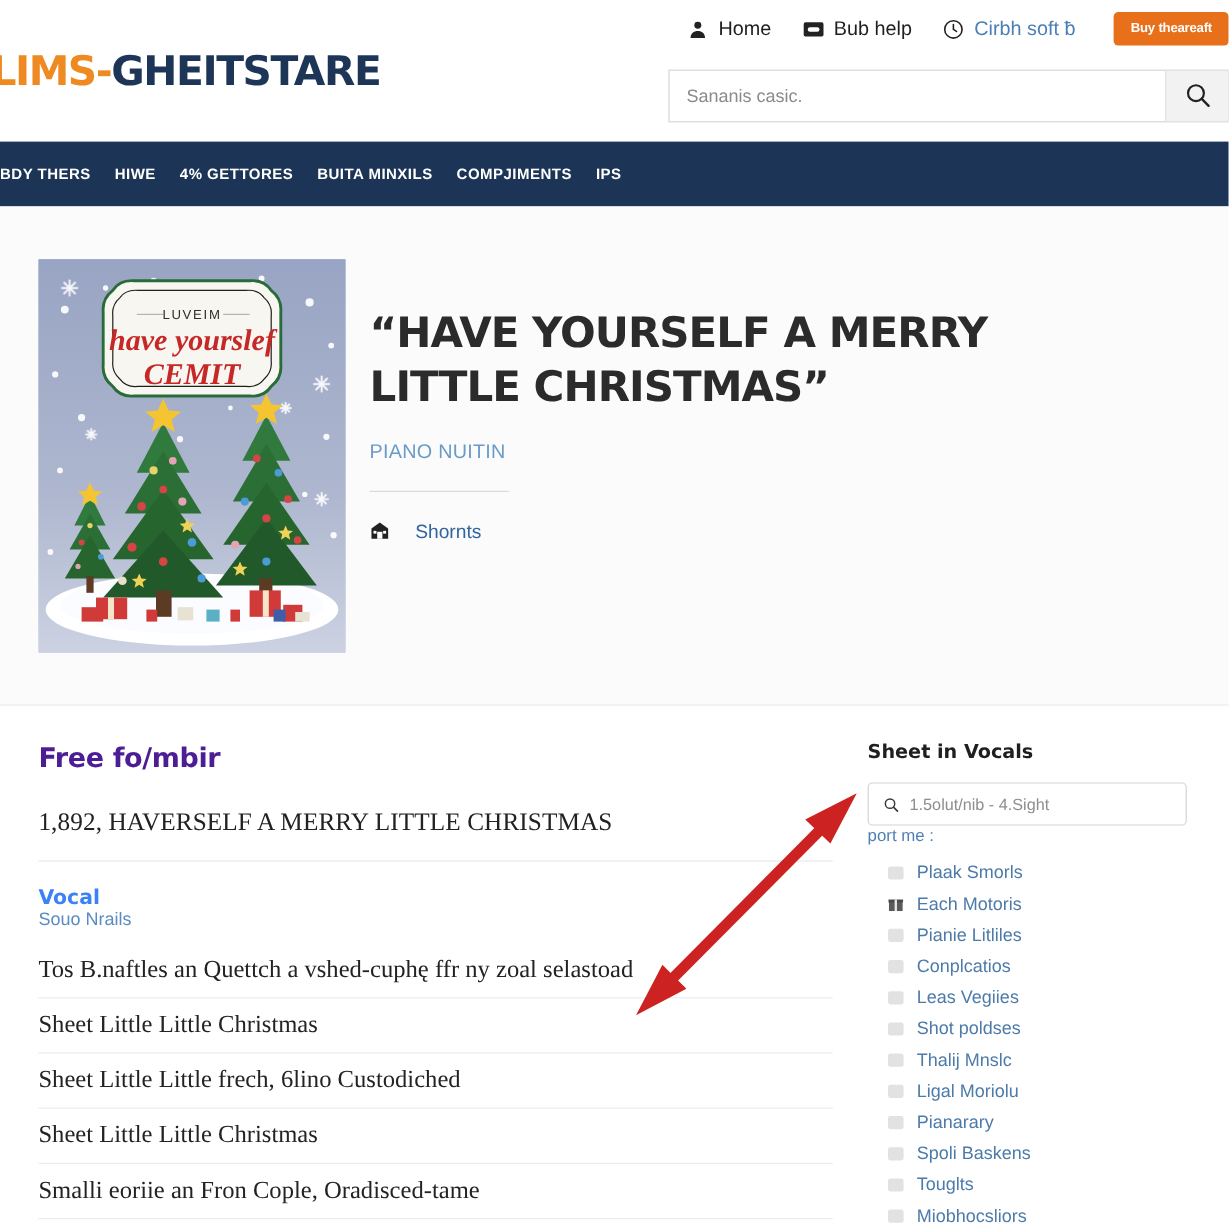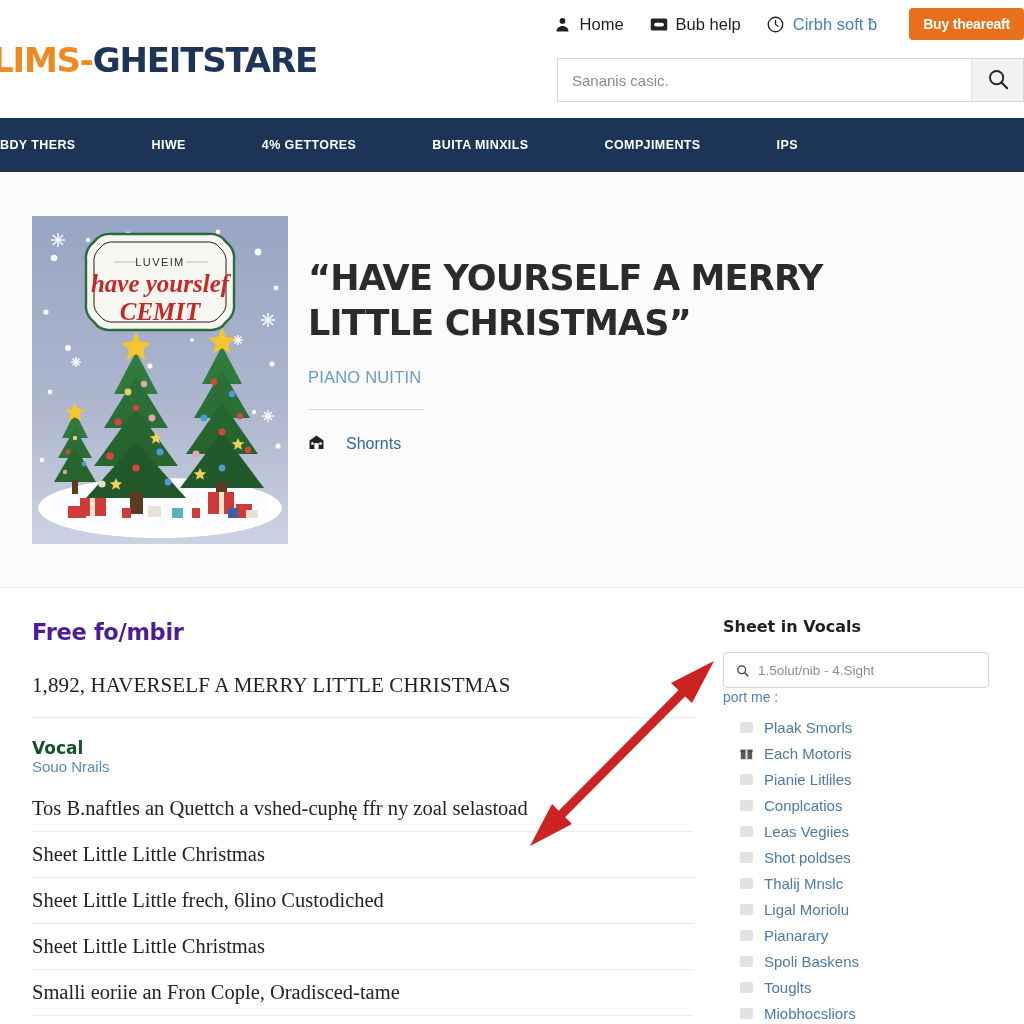--- a/index.html
+++ b/index.html
@@ -23,21 +23,21 @@
     display: flex; align-items: center; gap: 8px;
     font-size: 16.5px; color: #1f1f1f; white-space: nowrap;
   }
   .util-item .ut-label { color:#1f1f1f; }
   .util-item.linkish .ut-label { color: #4a7fb5; }
   .util-ic { display: inline-flex; align-items: center; justify-content:center; width:18px; height:18px; flex:none; }
   .util-ic svg { display:block; }
 
   .buy-btn {
     background: #e8701a; color: #ffffff;
-    font-size: 14px; font-weight: bold;
+    font-size: 11px; font-weight: bold;
     padding: 8px 14px; border-radius: 4px;
     border: none; white-space: nowrap; letter-spacing: -0.2px;
     margin-left: 6px;
   }
 
   
   .brandrow {
     position: absolute; top: 34px; left: 0; width: 888px; height: 84px;
     background: #ffffff;
     padding-left: 16px;
@@ -70,21 +70,21 @@
   
   .navbar {
     position: absolute; top: 118px; left: 0; width: 1024px; height: 54px;
     background: #1c3557;
     display: flex; align-items: center;
   }
   .navbar .navinner { display: flex; align-items: center; gap: 0; padding-left: 0px; }
   .nav-item {
     color: #ffffff; font-size: 12.5px; font-weight: bold;
     letter-spacing: 0.4px; white-space: nowrap;
-    padding: 0 38px;
+    padding: 0 10px;
   }
   .nav-item:first-child { padding-left: 0px; }
 
   
   .hero {
     position: absolute; top: 172px; left: 0; width: 1024px; height: 416px;
     background: #fbfbfb; border-bottom: 1px solid #ebebeb;
   }
   .cover {
     position: absolute; left: 32px; top: 44px;
@@ -116,21 +116,21 @@
   .lc-h1 {
     font-size: 22.5px; font-weight: bold; color: #4c1d95; letter-spacing: -0.3px;
     font-family: "DejaVu Sans", sans-serif;
   }
   .lc-count {
     margin-top: 28px; font-size: 21px; color: #222;
     font-family: "Liberation Serif", serif; letter-spacing: 0.1px;
   }
   .lc-divider { margin-top: 19px; height: 1px; background: #e9e9e9; width: 662px; }
   .lc-h2 {
-    margin-top: 20px; font-size: 17px; font-weight: bold; color:#14532d;
+    margin-top: 20px; font-size: 17px; font-weight: bold; color:#3b82f6;
     font-family: "DejaVu Sans", sans-serif;
   }
   .lc-sublink { margin-top: 21px; font-size: 15px; color: #5b8cc0; }
   .song-list { margin-top: 10px; }
   .song-row {
     font-family: "Liberation Serif", serif;
     font-size: 20.5px; color: #232323;
     padding: 11px 0 11px 0;
     border-bottom: 1px solid #ececec;
     white-space: nowrap;

